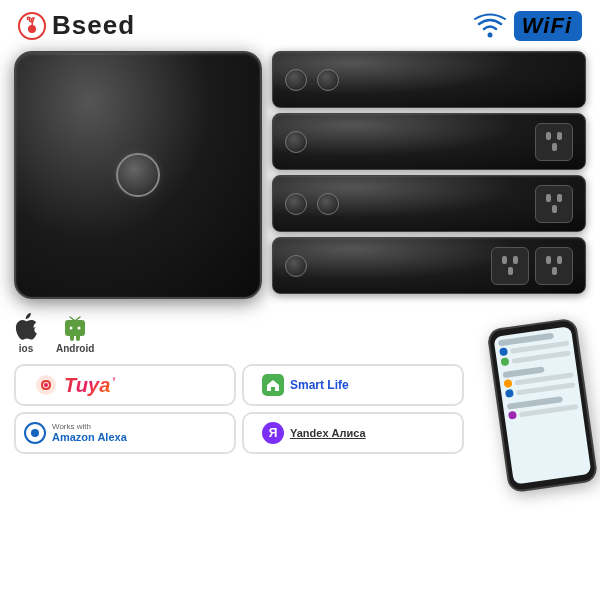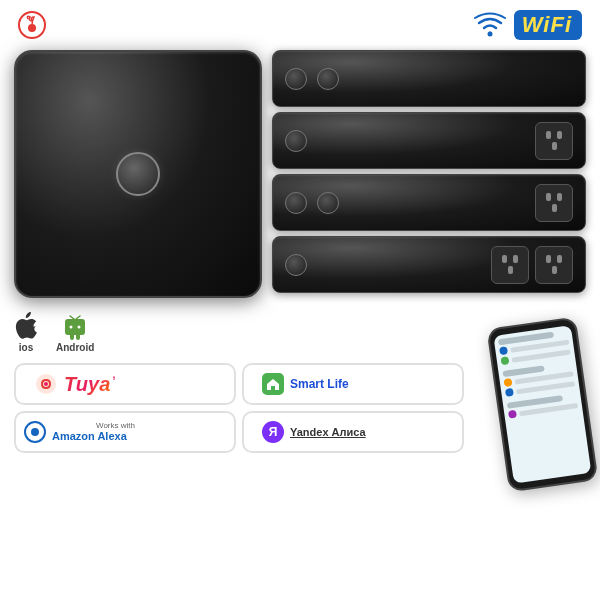--- a/index.html
+++ b/index.html
@@ -35,21 +35,21 @@
       letter-spacing: 1px;
     }
     .wifi-area {
       display: flex;
       align-items: center;
       gap: 6px;
     }
     .wifi-svg { width: 36px; height: 28px; }
     .wifi-badge {
       background: #1565c0;
-      color: #fde047;
+      color: #000000;
       font-size: 22px;
       font-weight: 900;
       padding: 2px 10px 2px 8px;
       border-radius: 6px;
       letter-spacing: 1px;
       font-style: italic;
     }
 
     
     .main-content {
@@ -207,21 +207,20 @@
       height: 42px;
     }
     .badge-text-group {
       display: flex;
       flex-direction: column;
       line-height: 1.1;
     }
     .badge-small-text {
       font-size: 8px;
       color: #666;
-      margin-left: 44px;
     }
 
     
     .badge-tuya {
       border-color: #e0e0e0;
     }
     .tuya-text {
       font-size: 20px;
       font-weight: 900;
       font-style: italic;
@@ -369,20 +368,21 @@
 <body>
 
 <div class="header">
   <div class="brand-logo">
 
     <svg class="brand-icon" viewBox="0 0 28 28" fill="none">
       <circle cx="14" cy="14" r="13" stroke="#e53935" stroke-width="2"></circle>
       <path d="M10 8 Q8 4 12 6 Q10 10 14 10 Q12 6 16 6 Q14 10 14 14" stroke="#e53935" stroke-width="1.5" fill="none"></path>
       <circle cx="14" cy="17" r="4" fill="#e53935"></circle>
     </svg>
+    <span class="brand-name">Bseed</span>
   </div>
   <div class="wifi-area">
 
     <svg class="wifi-svg" viewBox="0 0 36 28" fill="none">
       <path d="M18 22 L18 22" stroke="#1565c0" stroke-width="3" stroke-linecap="round"></path>
       <path d="M12 17 Q18 12 24 17" stroke="#1565c0" stroke-width="2.5" fill="none" stroke-linecap="round"></path>
       <path d="M7 12 Q18 4 29 12" stroke="#1565c0" stroke-width="2.5" fill="none" stroke-linecap="round"></path>
       <path d="M3 7 Q18 -2 33 7" stroke="#1565c0" stroke-width="2" fill="none" stroke-linecap="round"></path>
       <circle cx="18" cy="23" r="2.5" fill="#1565c0"></circle>
     </svg>

